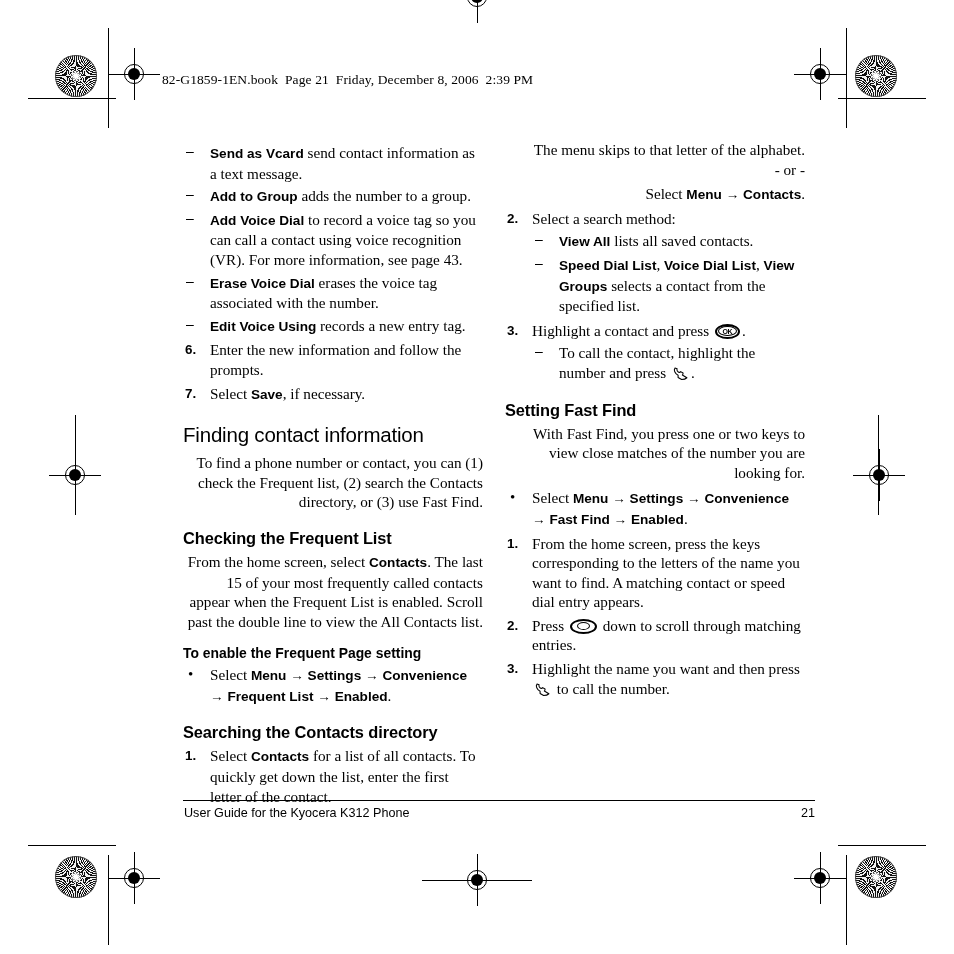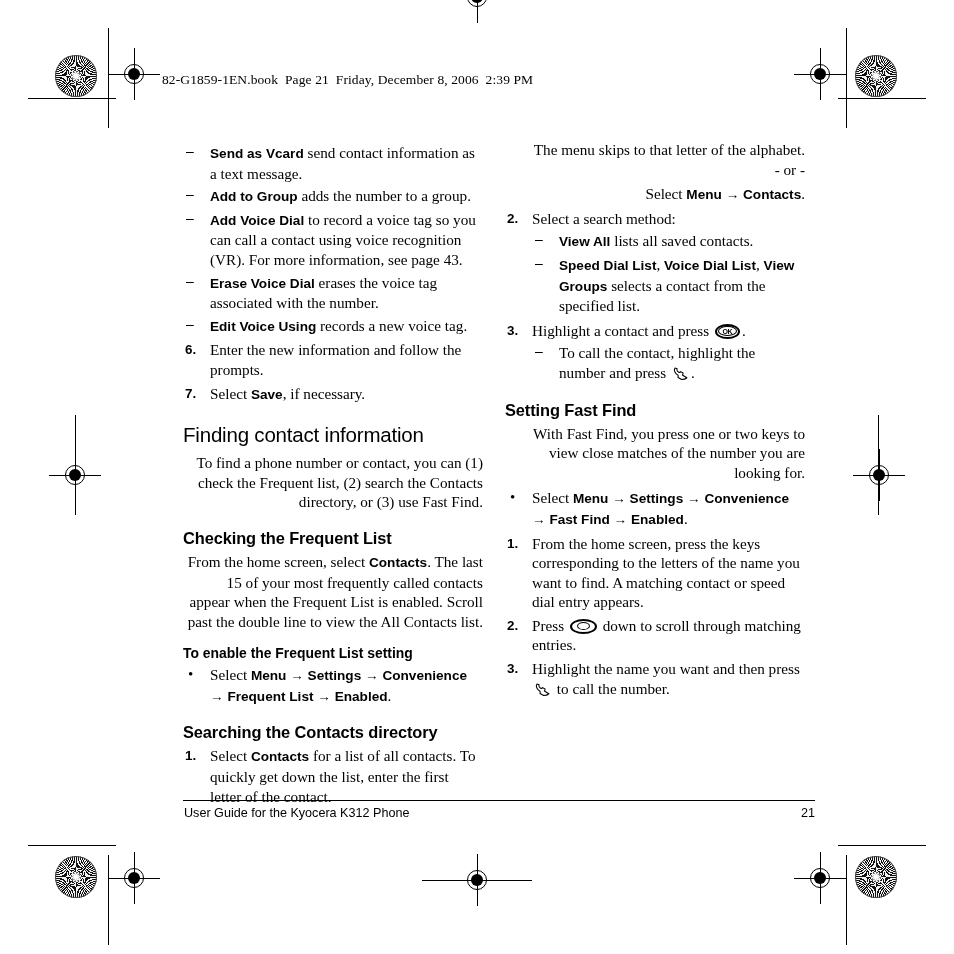--- a/index.html
+++ b/index.html
@@ -250,42 +250,42 @@
         <li>
           <span class="mk">–</span>
           <b>Add Voice Dial</b><span> to record a voice tag so you can call a contact using voice recognition (VR). For more information, see page 43.</span>
         </li>
         <li>
           <span class="mk">–</span>
           <b>Erase Voice Dial</b><span> erases the voice tag associated with the number.</span>
         </li>
         <li>
           <span class="mk">–</span>
-          <b>Edit Voice Using</b><span> records a new voice tag.</span>
+          <b>Edit Voice Using</b><span> records a new entry tag.</span>
         </li>
       </ul>
 
       <ol class="num-list" style="margin-top:4px;">
         <li>
           <span class="mk">6.</span>
           <span>Enter the new information and follow the prompts.</span>
         </li>
         <li>
           <span class="mk">7.</span>
           <span>Select </span><b>Save</b><span>, if necessary.</span>
         </li>
       </ol>
 
       <h2 class="h-main">Finding contact information</h2>
       <p class="body">To find a phone number or contact, you can (1) check the Frequent list, (2) search the Contacts directory, or (3) use Fast Find.</p>
 
       <h3 class="h-sub">Checking the Frequent List</h3>
       <p class="body"><span>From the home screen, select </span><b>Contacts</b><span>. The last 15 of your most frequently called contacts appear when the Frequent List is enabled. Scroll past the double line to view the All Contacts list.</span></p>
 
-      <h4 class="h-min">To enable the Frequent List setting</h4>
+      <h4 class="h-min">To enable the Frequent Page setting</h4>
       <ul class="bul-list">
         <li>
           <span class="mk">•</span>
           <span>Select </span><b>Menu</b> <span class="arrow">→</span> <b>Settings</b> <span class="arrow">→</span> <b>Convenience</b> <span class="arrow">→</span> <b>Frequent List</b> <span class="arrow">→</span> <b>Enabled</b><span>.</span>
         </li>
       </ul>
 
       <h3 class="h-sub">Searching the Contacts directory</h3>
       <ol class="num-list">
         <li>

